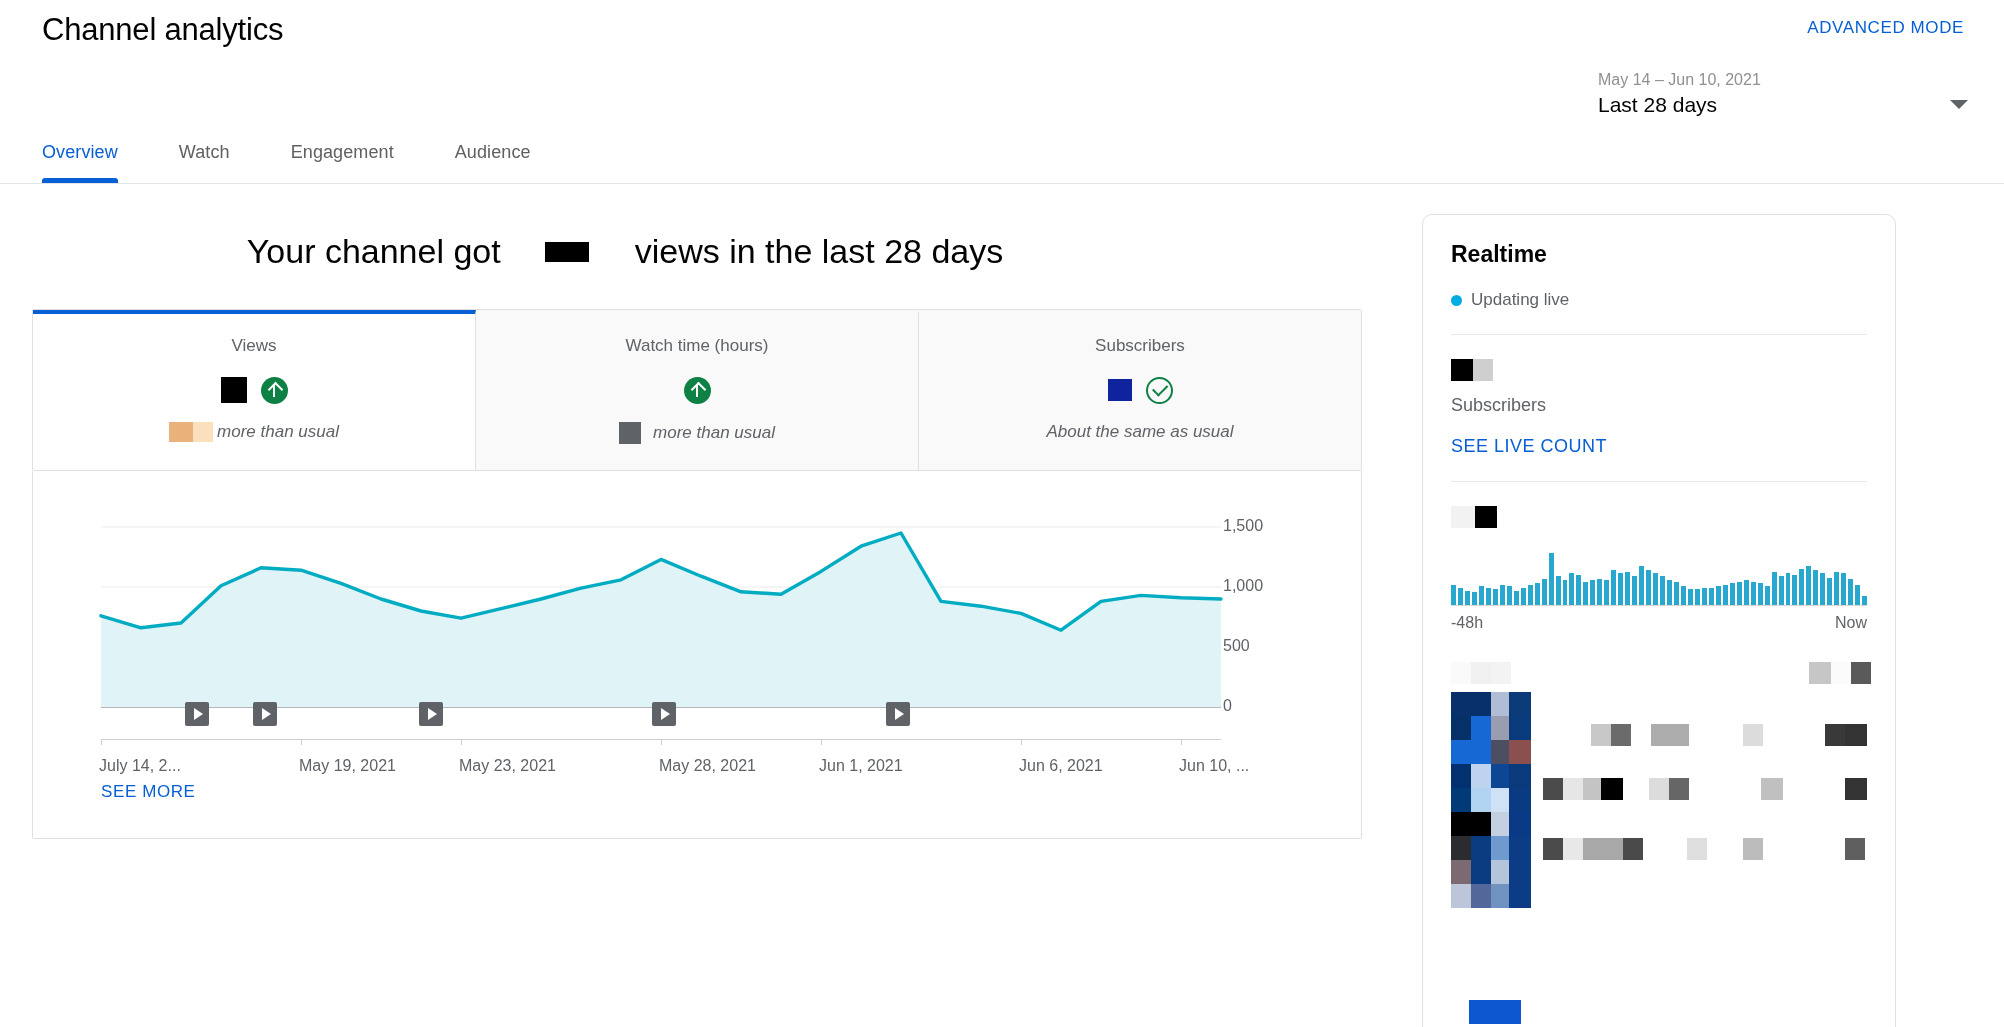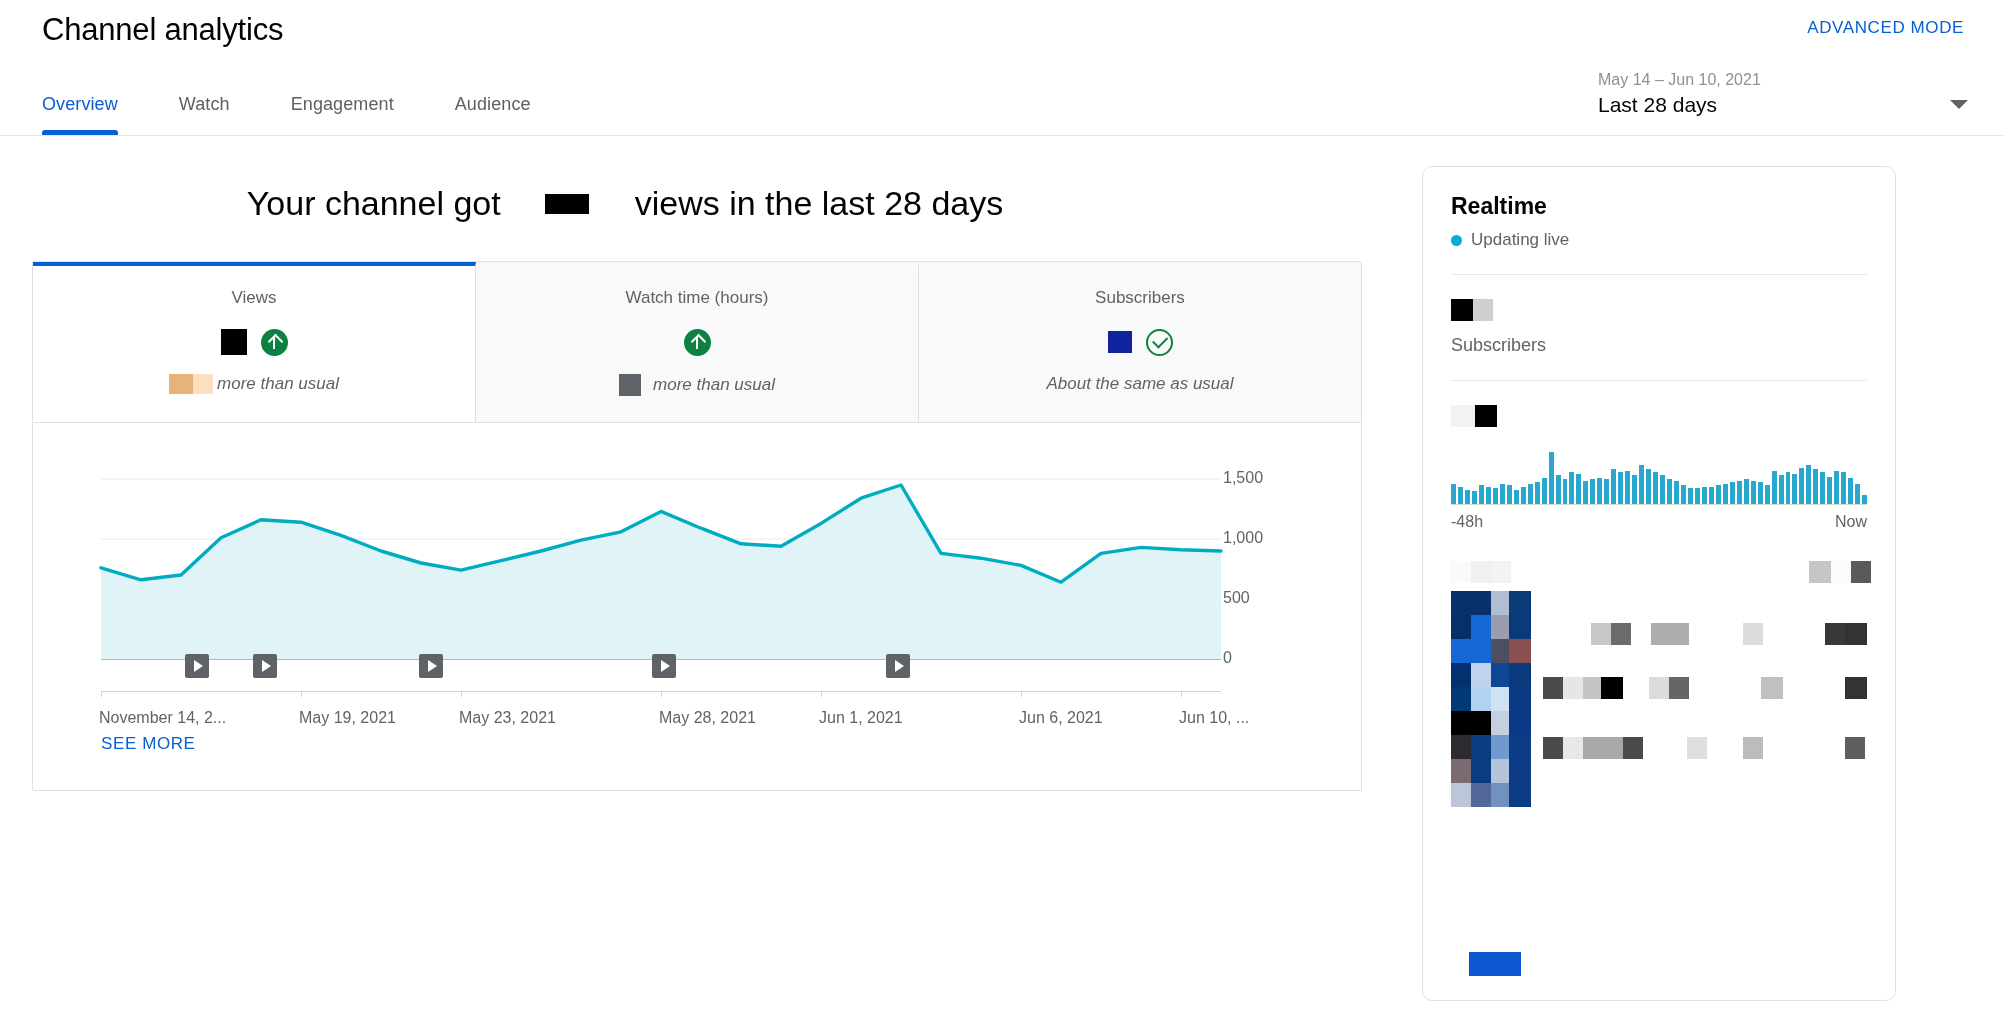--- a/index.html
+++ b/index.html
@@ -7,21 +7,21 @@
     width: 2004px;
     height: 1027px;
     background: #ffffff;
     font-family: "Liberation Sans", sans-serif;
     overflow: hidden;
   }
 
   
   .header {
     position: relative;
-    height: 136px;
+    height: 184px;
     background: #fff;
     border-bottom: 1px solid #e5e5e5;
   }
   .page-title {
     position: absolute;
     left: 42px;
     top: 12px;
     font-size: 31px;
     font-weight: 400;
     color: #030303;
@@ -299,21 +299,21 @@
     border-radius: 10px;
     padding: 26px 28px 0 28px;
     width: 474px;
     height: 835px;
     position: relative;
     overflow: hidden;
   }
   .rt-title { font-size: 23px; color: #030303; font-weight: 700; }
   .rt-live {
     display: flex; align-items: center; gap: 9px;
-    margin-top: 10px;
+    margin-top: 22px;
     font-size: 17px;
     color: #5f6368;
   }
   .live-dot { width: 11px; height: 11px; border-radius: 50%; background: #00aee0; }
   .rt-divider { height: 1px; background: #e8e8e8; margin: 24px 0 0 0; }
   .rt-section { padding-top: 24px; }
   .rt-redact-row { display: flex; height: 22px; margin-bottom: 14px; }
   .rt-redact-row .b { width: 22px; background: #000; }
   .rt-redact-row .g { width: 20px; background: #cfcfcf; }
   .rt-redact-row .l { width: 24px; background: #f2f2f2; }
@@ -441,21 +441,21 @@
         <div class="video-markers" id="video-markers">
             <div class="vmarker" style="left: 152.32px;"></div>
             <div class="vmarker" style="left: 219.52px;"></div>
             <div class="vmarker" style="left: 386.4px;"></div>
             <div class="vmarker" style="left: 619.36px;"></div>
             <div class="vmarker" style="left: 853.44px;"></div>
           </div>
         <div class="xaxis-line"></div>
         <div class="xticks" id="xticks">
             <div class="xtick-mark" style="left: 68px;"></div>
-            <div class="xtick" style="left: 66px; top: 12px;">November 14, 2...</div>
+            <div class="xtick" style="left: 66px; top: 12px;">July 14, 2...</div>
             <div class="xtick-mark" style="left: 268px;"></div>
             <div class="xtick" style="left: 266px; top: 12px;">May 19, 2021</div>
             <div class="xtick-mark" style="left: 428px;"></div>
             <div class="xtick" style="left: 426px; top: 12px;">May 23, 2021</div>
             <div class="xtick-mark" style="left: 628px;"></div>
             <div class="xtick" style="left: 626px; top: 12px;">May 28, 2021</div>
             <div class="xtick-mark" style="left: 788px;"></div>
             <div class="xtick" style="left: 786px; top: 12px;">Jun 1, 2021</div>
             <div class="xtick-mark" style="left: 988px;"></div>
             <div class="xtick" style="left: 986px; top: 12px;">Jun 6, 2021</div>
@@ -478,20 +478,21 @@
       </div>
 
       <div class="rt-divider"></div>
 
       <div class="rt-section">
         <div class="rt-redact-row">
           <span class="b"></span>
             <span class="g"></span>
         </div>
         <div class="rt-metric-label">Subscribers</div>
+        <div class="see-live-count">SEE LIVE COUNT</div>
       </div>
 
       <div class="rt-divider"></div>
 
       <div class="rt-section">
         <div class="rt-redact-row">
           <span class="l"></span>
             <span class="b"></span>
         </div>
 

